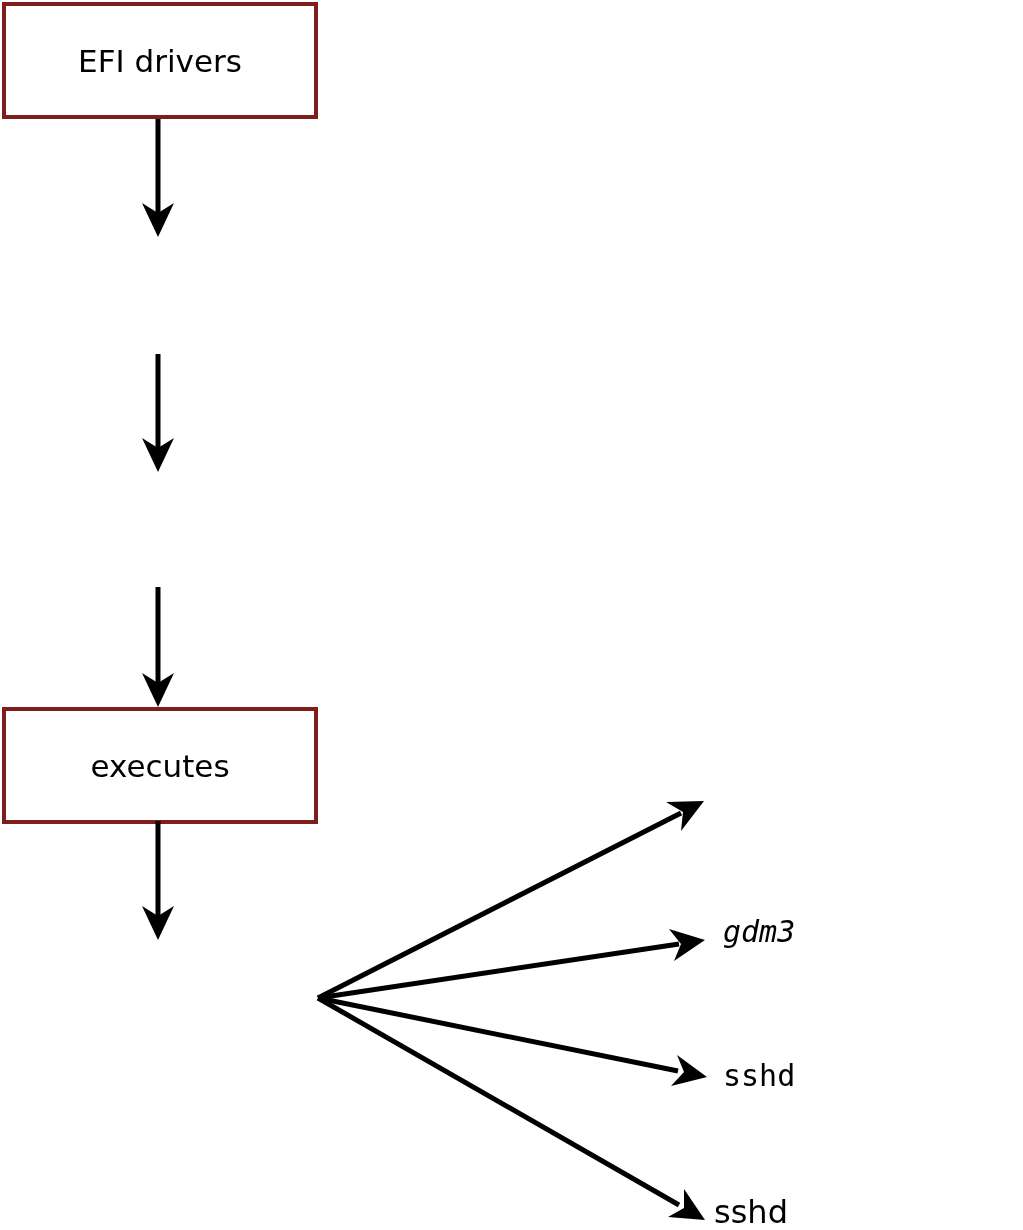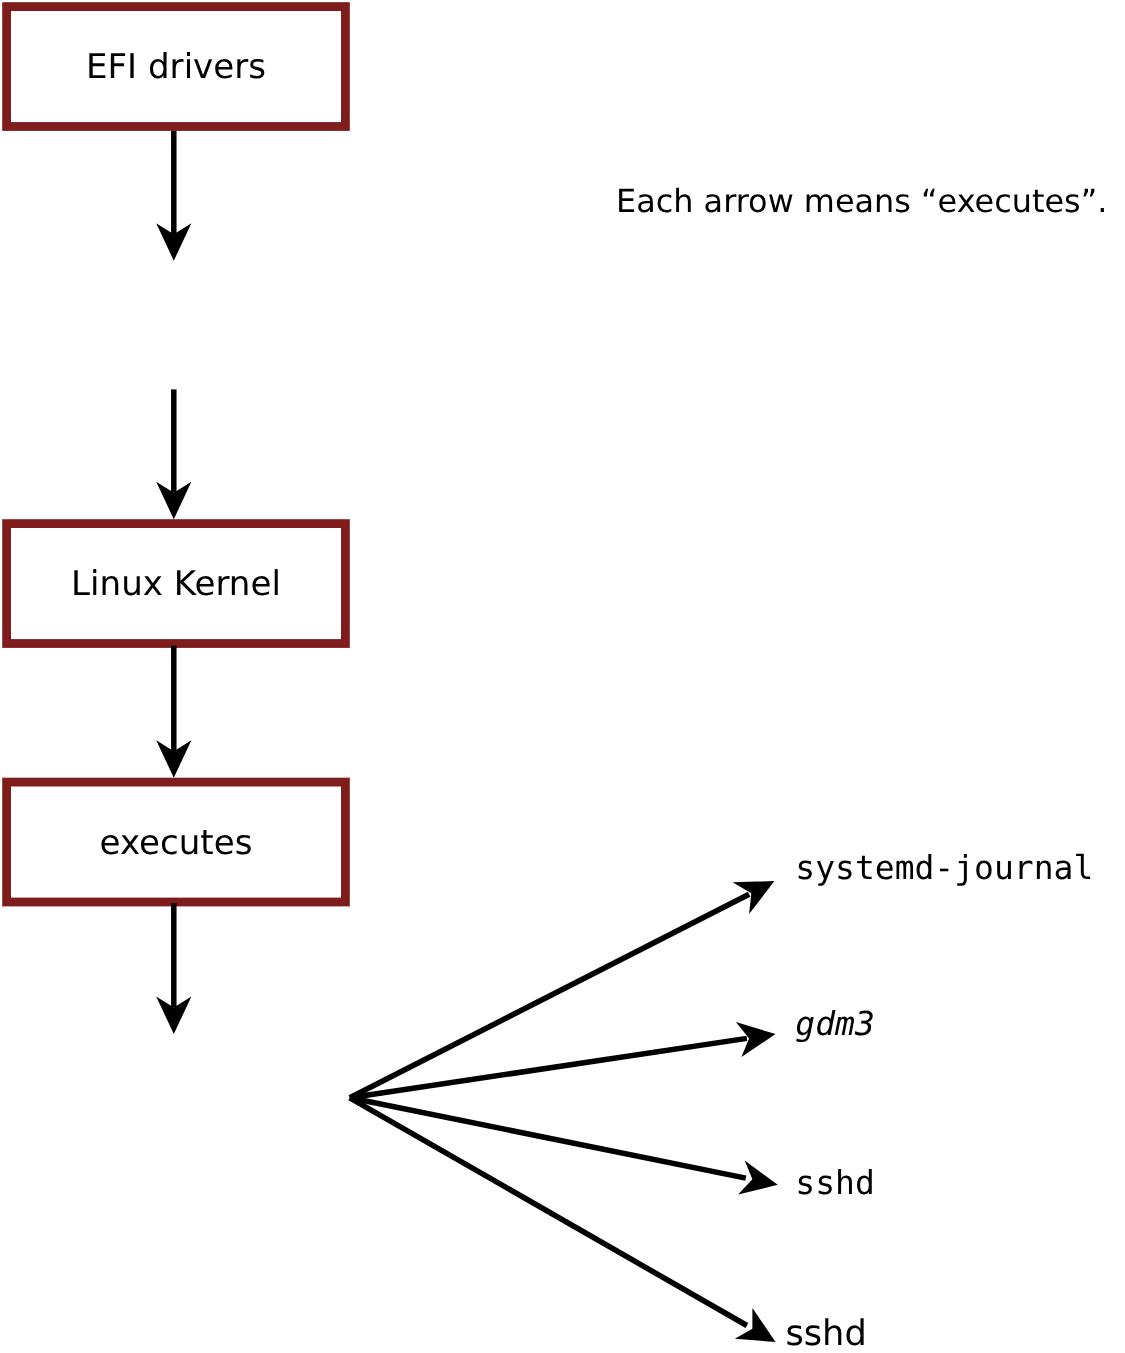--- a/index.html
+++ b/index.html
@@ -15,21 +15,21 @@
     color: #000000;
     overflow: hidden;
     font-family: "DejaVu Sans", sans-serif;
   }
   .node-box {
     position: absolute;
     left: 2px;
     width: 316px;
     height: 117px;
     box-sizing: border-box;
-    border: 8px solid #7f1d1d;
+    border: 4px solid #7f1d1d;
     background: #ffffff;
     display: flex;
     align-items: center;
     justify-content: center;
   }
   .node-label {
     font-size: 31px;
     color: #000000;
     white-space: nowrap;
   }
@@ -80,32 +80,27 @@
 </head>
 <body>
 
 <div class="canvas">
 
   <div class="node-box" style="top:2px">
     <span class="node-label">EFI drivers</span>
   </div>
 
 
-  <div class="node-box" style="top:472px">
-    <span class="node-label">Linux Kernel</span>
-  </div>
 
   <div class="node-box" style="top:707px">
     <span class="node-label">executes</span>
   </div>
 
 
-  <div class="caption">Each arrow means “executes”.</div>
 
-  <div id="leaf-journal" class="leaf-label leaf-mono">systemd-journal</div>
   <div id="leaf-gdm3" class="leaf-label leaf-mono">gdm3</div>
   <div id="leaf-getty" class="leaf-label leaf-mono">sshd</div>
   <div id="leaf-sshd" class="leaf-label leaf-sans">sshd</div>
 
   <svg class="arrows-layer" viewBox="0 0 1023 1230" xmlns="http://www.w3.org/2000/svg">
 
     <g>
       <line x1="158" y1="119" x2="158" y2="213"></line>
       <polygon points="158,237 142,203 158,213 174,203"></polygon>
     </g>

